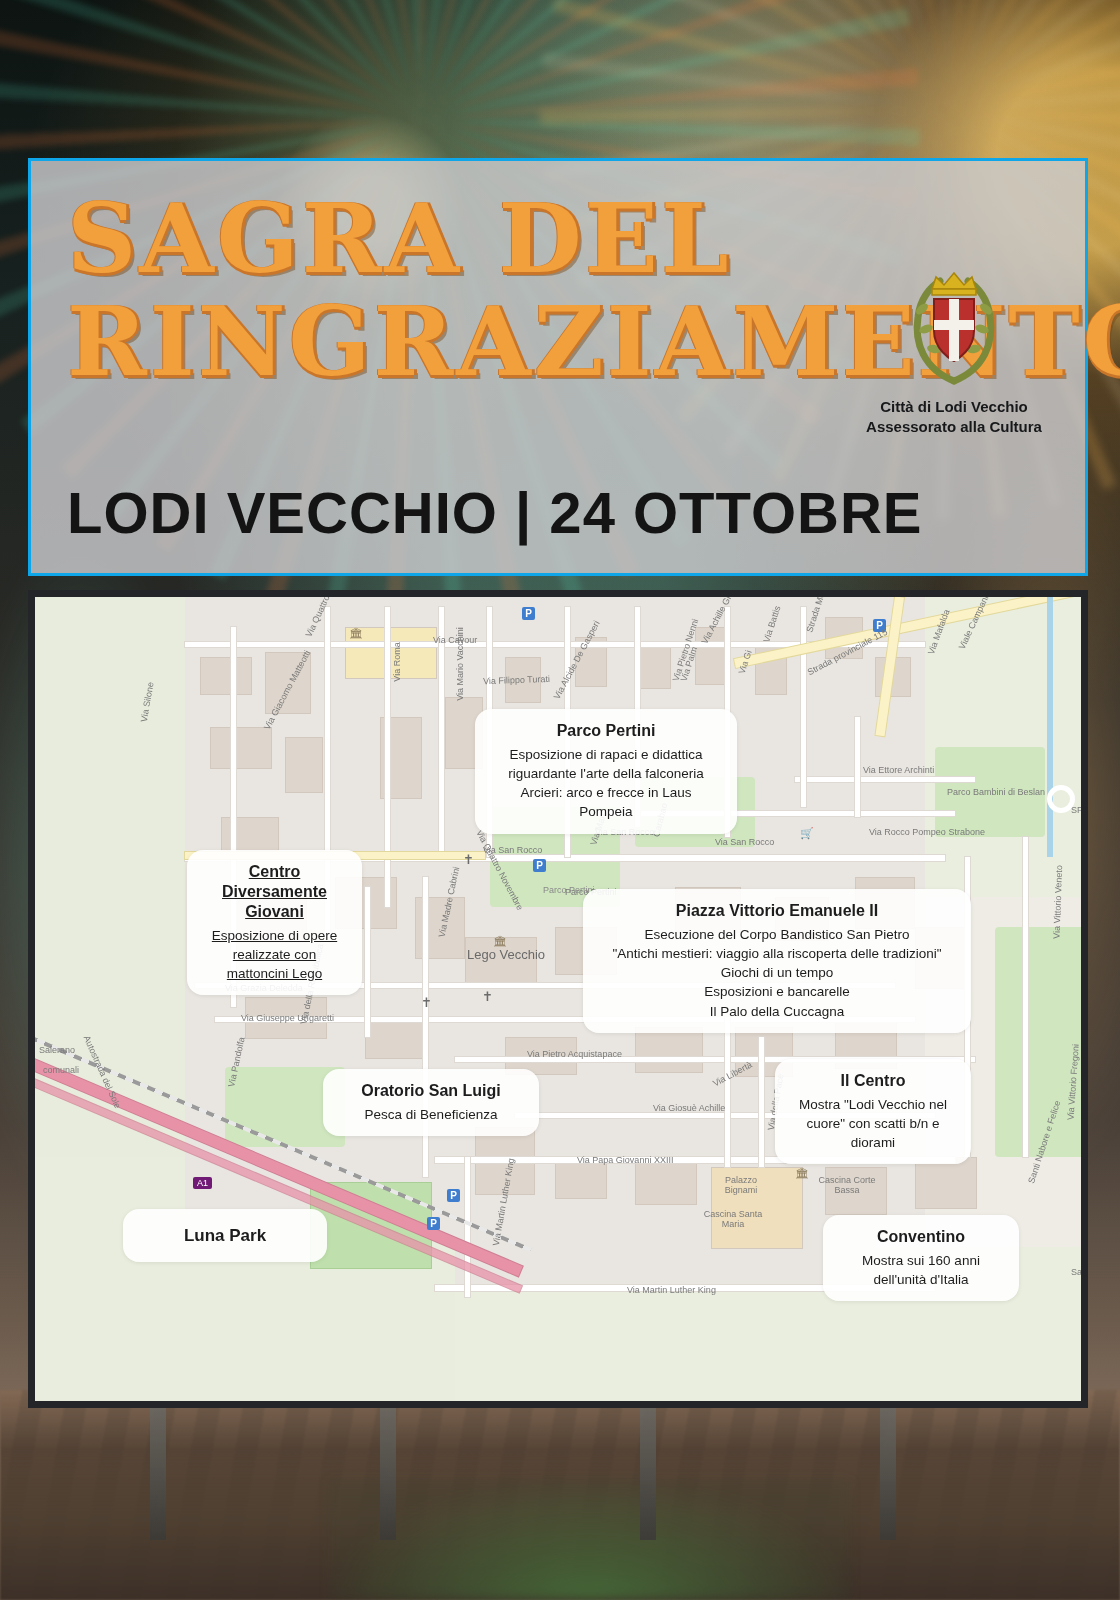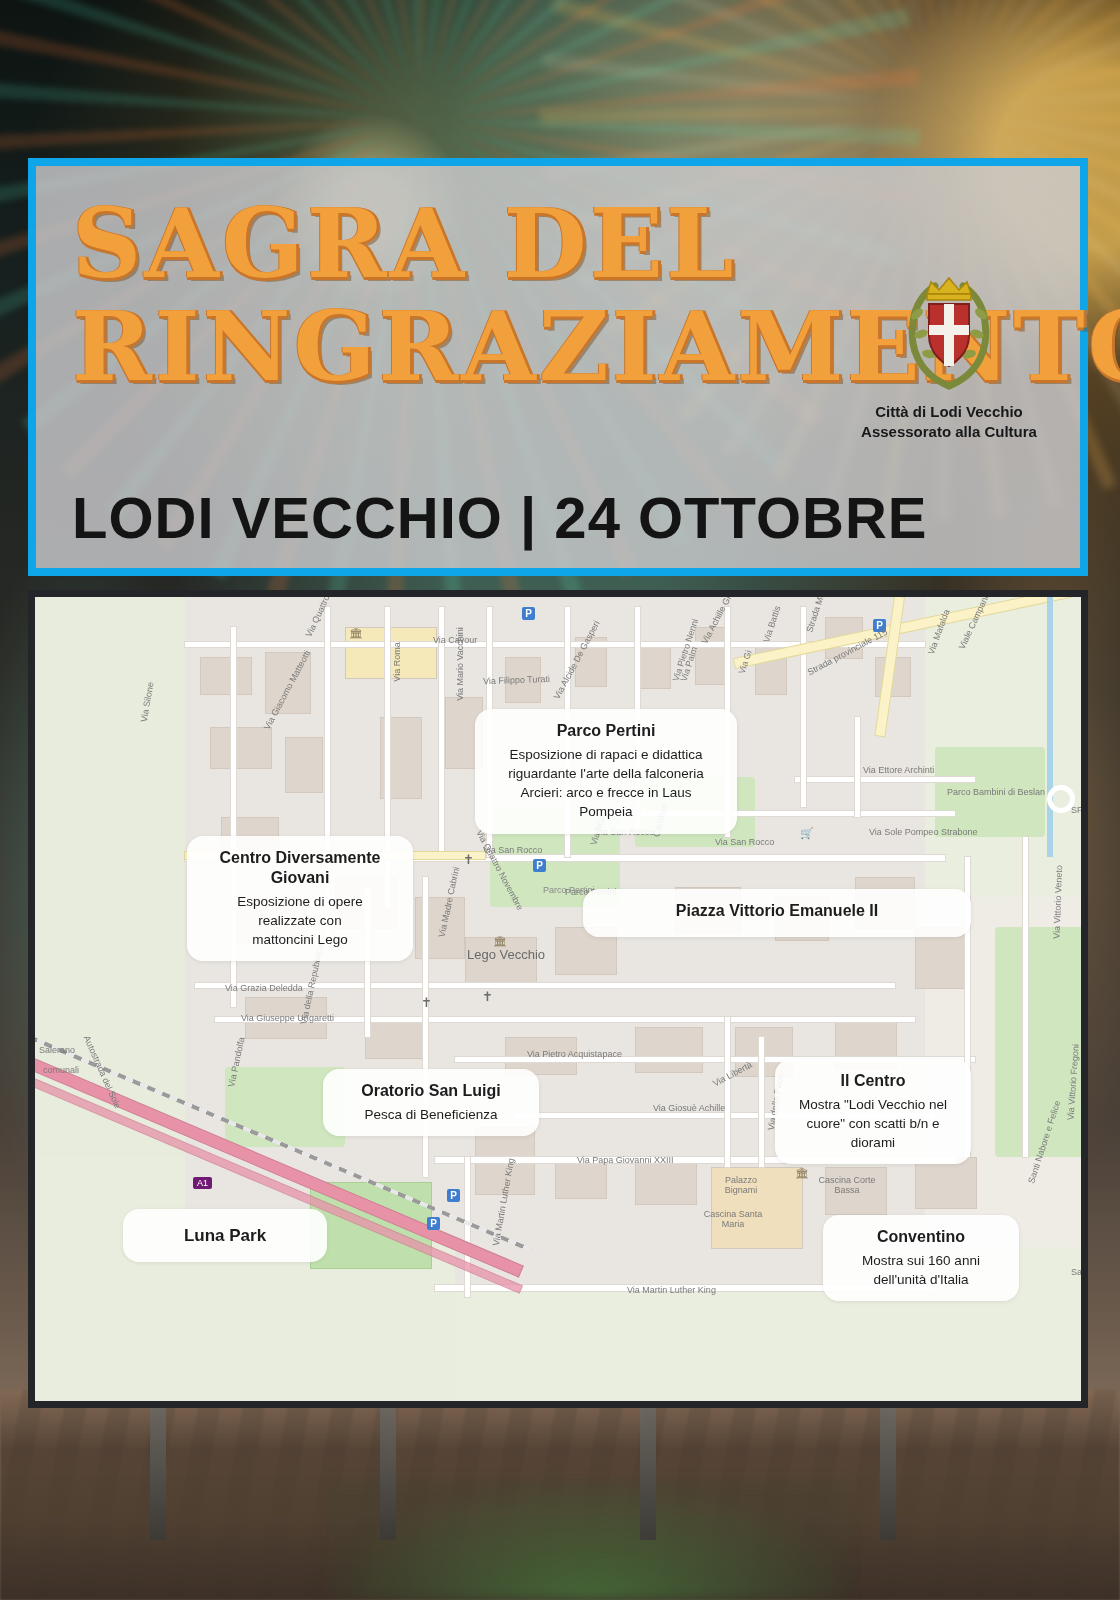--- a/index.html
+++ b/index.html
@@ -103,21 +103,21 @@
   }
 
   
   .header-panel {
     position: absolute;
     left: 28px;
     top: 158px;
     width: 1060px;
     height: 418px;
     background: rgba(202,203,205,0.82);
-    border: 8px solid #0ea5e9;
+    border: 3px solid #0ea5e9;
     box-sizing: border-box;
     text-decoration: underline;
   }
   .title-block {
     position: absolute;
     left: 36px;
     top: 32px;
     width: 800px;
   }
   .title-line {
@@ -462,21 +462,21 @@
       <div class="label-map" style="left:636px;top:62px;transform:rotate(-72deg);">Via Palm</div>
       <div class="label-map" style="left:698px;top:60px;transform:rotate(-72deg);">Via Gi</div>
       <div class="label-map" style="left:718px;top:22px;transform:rotate(-72deg);">Via Battis</div>
       <div class="label-map" style="left:92px;top:100px;transform:rotate(-80deg);">Via Silone</div>
       <div class="label-map" style="left:828px;top:168px;">Via Ettore Archinti</div>
       <div class="label-map" style="left:912px;top:190px;text-align:center;">Parco Bambini di Beslan</div>
       <div class="label-map" style="left:1036px;top:208px;">SP1</div>
       <div class="label-map" style="left:448px;top:248px;">Via San Rocco</div>
       <div class="label-map" style="left:560px;top:230px;">Via San Rocco</div>
       <div class="label-map" style="left:680px;top:240px;">Via San Rocco</div>
-      <div class="label-map" style="left:834px;top:230px;">Via Sole Pompeo Strabone</div>
+      <div class="label-map" style="left:834px;top:230px;">Via Rocco Pompeo Strabone</div>
       <div class="label-map" style="left:546px;top:226px;transform:rotate(-72deg);">Via Marc</div>
       <div class="label-map" style="left:608px;top:218px;transform:rotate(-76deg);">Carabao</div>
       <div class="label-map" style="left:530px;top:290px;">Parco Pertini</div>
       <div class="label-map" style="left:420px;top:268px;transform:rotate(62deg);">Via Quattro Novembre</div>
       <div class="label-map" style="left:378px;top:300px;transform:rotate(-78deg);">Via Madre Cabrini</div>
       <div class="label-map" style="left:986px;top:300px;transform:rotate(-88deg);">Via Vittorio Veneto</div>
       <div class="label-map" style="left:190px;top:386px;">Via Grazia Deledda</div>
       <div class="label-map" style="left:236px;top:382px;transform:rotate(-78deg);">Via della Repubblica</div>
       <div class="label-map" style="left:206px;top:416px;">Via Giuseppe Ungaretti</div>
       <div class="label-map" style="left:176px;top:460px;transform:rotate(-78deg);">Via Pandolfa</div>
@@ -501,30 +501,35 @@
 
       <div class="label-map place" style="left:432px;top:350px;">Lego Vecchio</div>
 
       <div class="callout" style="left:440px;top:112px;width:262px;">
         <div class="c-title">Parco Pertini</div>
         <div class="c-body" style="white-space:pre-line;">Esposizione di rapaci e didattica
 riguardante l'arte della falconeria
 Arcieri: arco e frecce in Laus Pompeia</div>
       </div>
 
-      <div class="callout" style="left:152px;top:239px;width:226px;">
+      <div class="callout" style="left:152px;top:253px;width:175px;text-decoration:underline;">
         <div class="c-title" style="white-space:pre-line;">Centro Diversamente
 Giovani</div>
         <div class="c-body" style="white-space:pre-line;">Esposizione di opere
 realizzate con
 mattoncini Lego</div>
       </div>
 
       <div class="callout" style="left:548px;top:292px;width:388px;">
         <div class="c-title">Piazza Vittorio Emanuele II</div>
+        <div class="c-body" style="white-space:pre-line;">Esecuzione del Corpo Bandistico San Pietro
+"Antichi mestieri: viaggio alla riscoperta delle tradizioni"
+Giochi di un tempo
+Esposizioni e bancarelle
+Il Palo della Cuccagna</div>
       </div>
 
       <div class="callout" style="left:288px;top:472px;width:216px;">
         <div class="c-title">Oratorio San Luigi</div>
         <div class="c-body">Pesca di Beneficienza</div>
       </div>
 
       <div class="callout" style="left:740px;top:462px;width:196px;">
         <div class="c-title">Il Centro</div>
         <div class="c-body" style="white-space:pre-line;">Mostra "Lodi Vecchio nel

